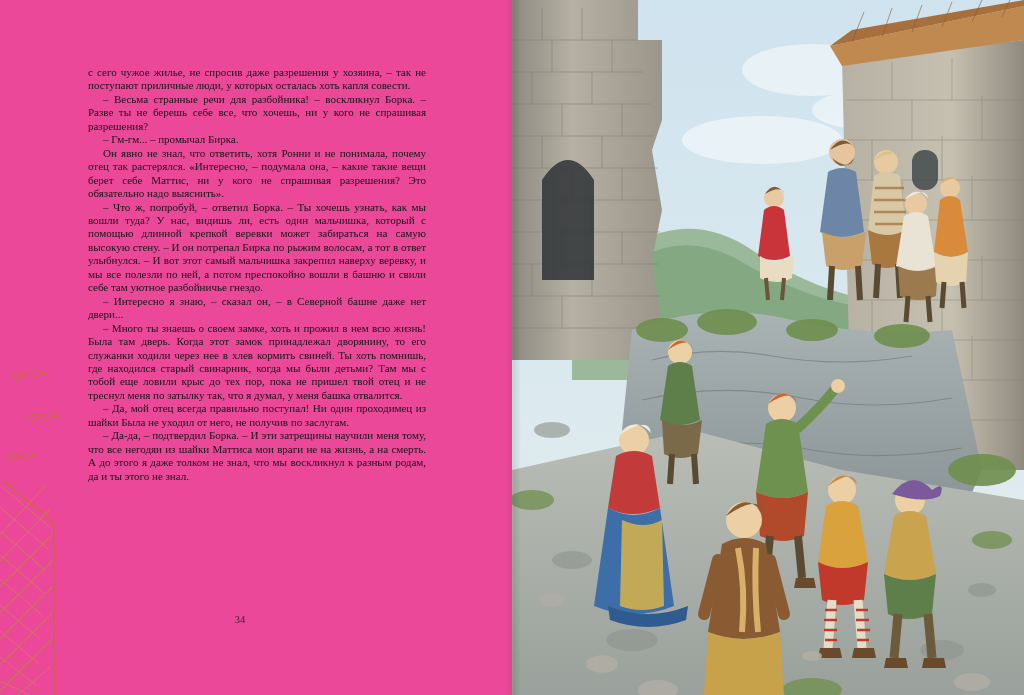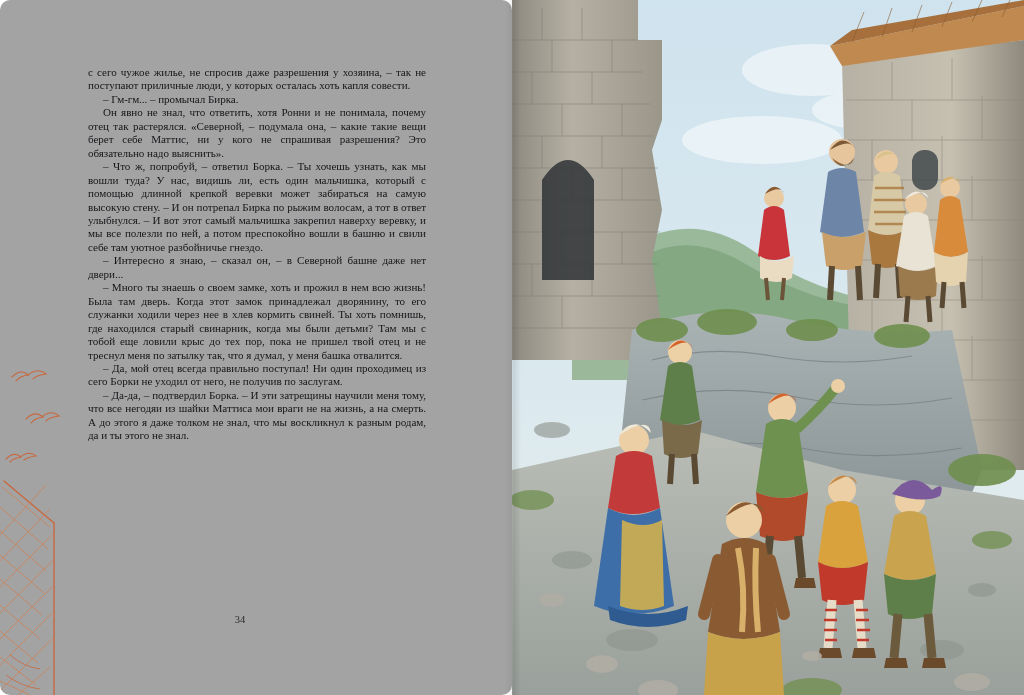--- a/index.html
+++ b/index.html
@@ -15,23 +15,22 @@
     width: 1024px;
     height: 695px;
     display: flex;
   }
 
   
   #left-page {
     position: relative;
     width: 512px;
     height: 695px;
-    background: #a3a3a3;
+    background: #ec4899;
     overflow: hidden;
-    border-radius: 10px;
   }
 
   #text-column {
     position: absolute;
     left: 88px;
     top: 66px;
     width: 338px;
     text-align: justify;
     font-size: 11.1px;
     line-height: 13.45px;
@@ -90,26 +89,27 @@
 </style>
 </head>
 <body>
 
 <div id="spread">
 
   <div id="left-page">
 
     <div id="text-column">
       <p class="nodent">с сего чужое жилье, не спросив даже разрешения у хозяина, – так не поступают приличные люди, у которых осталась хоть капля совести.</p>
+      <p class="indent">– Весьма странные речи для разбойника! – воскликнул Борка. – Разве ты не берешь себе все, что хочешь, ни у кого не спрашивая разрешения?</p>
       <p class="indent">– Гм-гм... – промычал Бирка.</p>
-      <p class="indent">Он явно не знал, что ответить, хотя Ронни и не понимала, почему отец так растерялся. «Северной, – подумала она, – какие такие вещи берет себе Маттис, ни у кого не спрашивая разрешения? Это обязательно надо выяснить».</p>
+      <p class="indent">Он явно не знал, что ответить, хотя Ронни и не понимала, почему отец так растерялся. «Интересно, – подумала она, – какие такие вещи берет себе Маттис, ни у кого не спрашивая разрешения? Это обязательно надо выяснить».</p>
       <p class="indent">– Что ж, попробуй, – ответил Борка. – Ты хочешь узнать, как мы вошли туда? У нас, видишь ли, есть один мальчишка, который с помощью длинной крепкой веревки может забираться на самую высокую стену. – И он потрепал Бирка по рыжим волосам, а тот в ответ улыбнулся. – И вот этот самый мальчишка закрепил наверху веревку, и мы все полезли по ней, а потом преспокойно вошли в башню и свили себе там уютное разбойничье гнездо.</p>
       <p class="indent">– Интересно я знаю, – сказал он, – в Северной башне даже нет двери...</p>
       <p class="indent">– Много ты знаешь о своем замке, хоть и прожил в нем всю жизнь! Была там дверь. Когда этот замок принадлежал дворянину, то его служанки ходили через нее в хлев кормить свиней. Ты хоть помнишь, где находился старый свинарник, когда мы были детьми? Там мы с тобой еще ловили крыс до тех пор, пока не пришел твой отец и не треснул меня по затылку так, что я думал, у меня башка отвалится.</p>
-      <p class="indent">– Да, мой отец всегда правильно поступал! Ни один проходимец из сего Борки не уходил от него, не получив по заслугам.</p>
+      <p class="indent">– Да, мой отец всегда правильно поступал! Ни один проходимец из шайки Была не уходил от него, не получив по заслугам.</p>
       <p class="indent">– Да-да, – подтвердил Борка. – И эти затрещины научили меня тому, что все негодяи из шайки Маттиса мои враги не на жизнь, а на смерть. А до этого я даже толком не знал, что мы воскликнул к разным родам, да и ты этого не знал.</p>
     </div>
 
     <div id="page-number">34</div>
 
     <svg id="corner-art" viewBox="0 0 110 340" xmlns="http://www.w3.org/2000/svg">
       <g fill="none" stroke="#c8693f" stroke-width="1.1" stroke-linecap="round">
 
         <path d="M12 22 q9 -9 16 -2 q-8 1 -12 6"></path>
         <path d="M28 20 q10 -8 18 -1 q-9 1 -13 5"></path>

